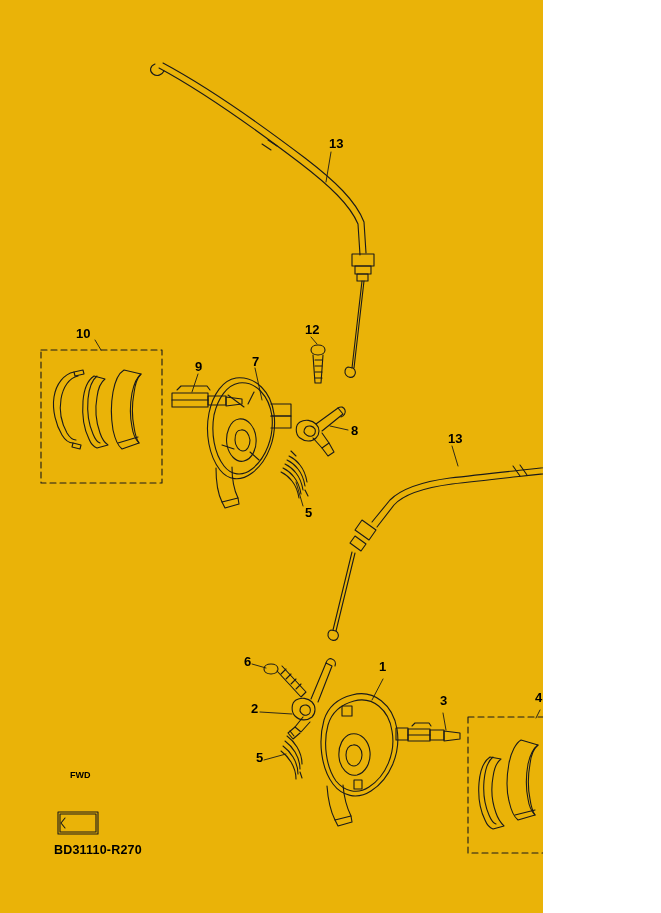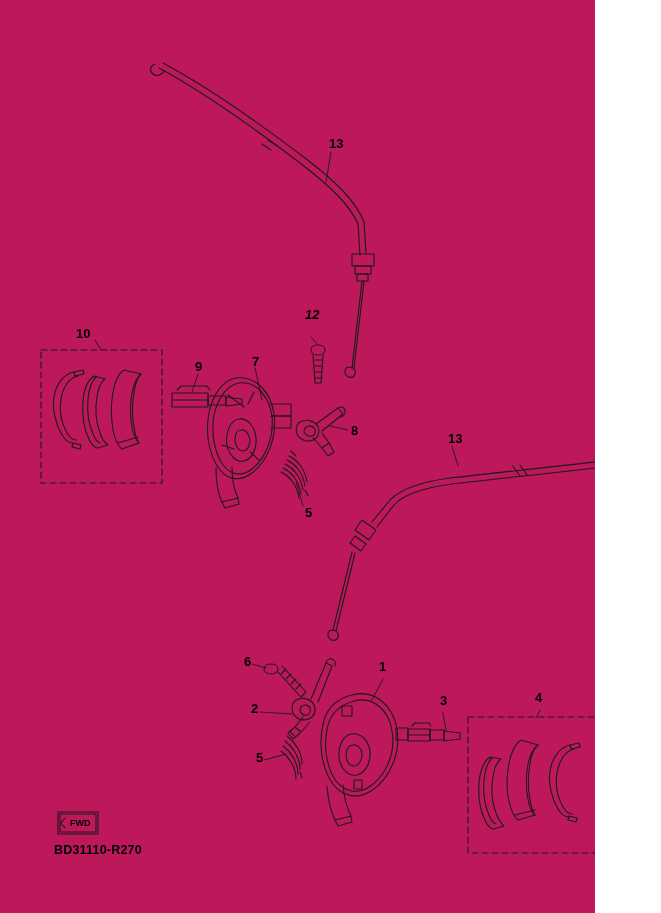--- a/index.html
+++ b/index.html
@@ -5,23 +5,23 @@
   html, body {
     margin: 0;
     padding: 0;
     background: #ffffff;
   }
   body {
     font-family: "Liberation Sans", sans-serif;
   }
   #sheet {
     position: relative;
-    width: 595px;
+    width: 543px;
     height: 913px;
-    background: #be185d;
+    background: #eab308;
     overflow: hidden;
   }
   #sheet svg {
     position: absolute;
     top: 0;
     left: 0;
   }
   .callout {
     position: absolute;
     font-family: "Liberation Sans", sans-serif;
@@ -256,28 +256,28 @@
         <path d="M65 818 l -4 5 l 4 5"></path>
       </g>
 
     </g>
   </svg>
 
   <div class="callout" style="left:329px; top:137px;">13</div>
   <div class="callout" style="left:76px;  top:327px;">10</div>
   <div class="callout" style="left:195px; top:360px;">9</div>
   <div class="callout" style="left:252px; top:355px;">7</div>
-  <div class="callout" style="left:305px; top:308px;font-style:italic;">12</div>
+  <div class="callout" style="left:305px; top:323px;">12</div>
   <div class="callout" style="left:351px; top:424px;">8</div>
   <div class="callout" style="left:305px; top:506px;">5</div>
   <div class="callout" style="left:448px; top:432px;">13</div>
   <div class="callout" style="left:244px; top:655px;">6</div>
   <div class="callout" style="left:379px; top:660px;">1</div>
   <div class="callout" style="left:440px; top:694px;">3</div>
   <div class="callout" style="left:535px; top:691px;">4</div>
   <div class="callout" style="left:251px; top:702px;">2</div>
   <div class="callout" style="left:256px; top:751px;">5</div>
 
-  <div class="fwd-label" style="left:70px; top:818px;">FWD</div>
+  <div class="fwd-label" style="left:70px; top:770px;">FWD</div>
 
   <div class="partcode" style="left:54px; top:843px;">BD31110-R270</div>
 
 </div>
 
 </body></html>

